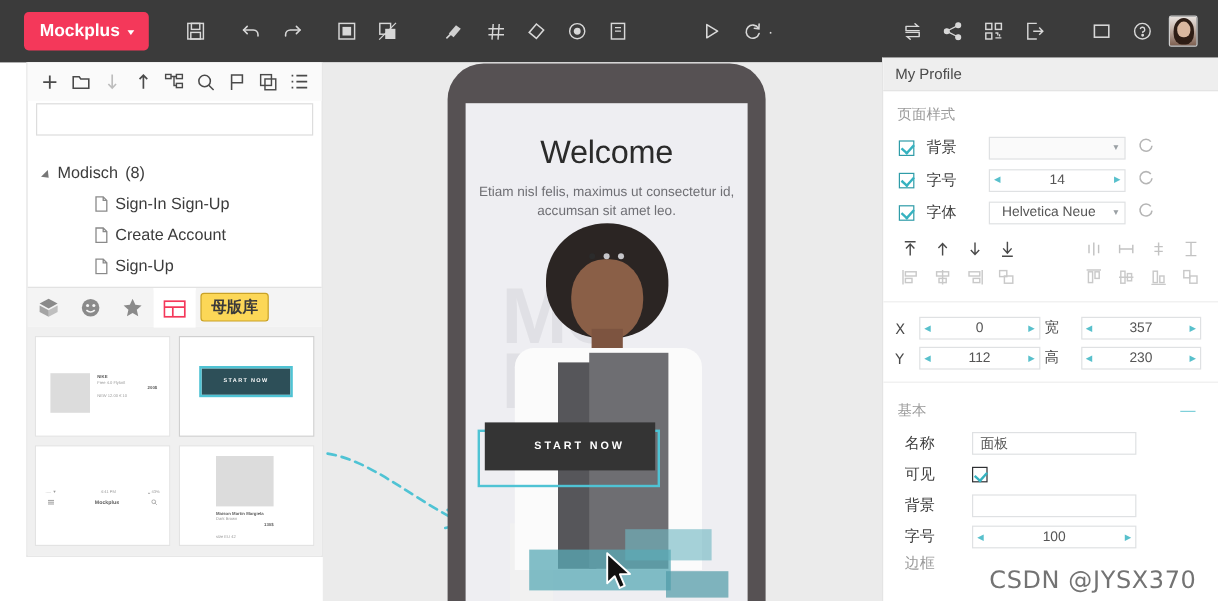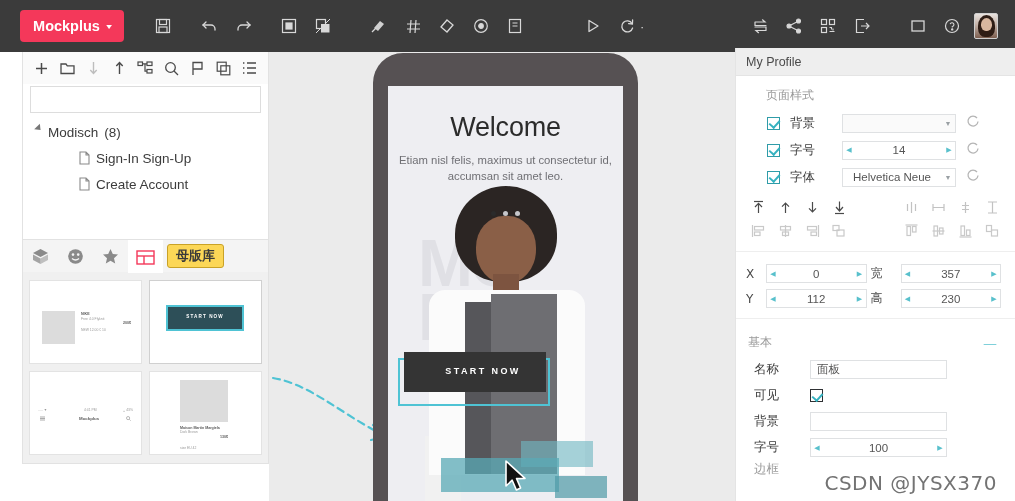--- a/index.html
+++ b/index.html
@@ -70,21 +70,21 @@
     width: 25px; height: 25px;
     display:flex; align-items:center; justify-content:center;
     color: #4a4a4a; cursor: pointer;
   }
   .lp-search {
     margin: 2px 7px 0 7px; height: 27px;
     border: 1px solid #dddddd; background: #fff;
   }
   .tree { padding: 12px 0 0 10px; flex: 1; font-size: 13px; color: #4a4a4a; }
   .tree-row {
-    display: flex; align-items: flex-start; height: 26px;
+    display: flex; align-items: flex-end; height: 26px;
     cursor: pointer; gap: 6px;
   }
   .tri {
     width: 0; height: 0;
     border-left: 5px solid #777;
     border-top: 4px solid transparent;
     border-bottom: 4px solid transparent;
     transform: rotate(45deg) translate(-1px,0px);
   }
   .tree-l1 { padding-left: 4px; }
@@ -212,21 +212,21 @@
   .right-panel {
     position: absolute; left: 735px; top: 48px; width: 280px; height: 453px;
     background: #fff; border-left: 1px solid #e4e4e4;
     overflow: hidden;
   }
   .rp-header {
     height: 28px; background:#eeeeee; display:flex; align-items:center;
     padding-left: 10px; font-size: 12.5px; color:#4a4a4a;
     border-bottom: 1px solid #e4e4e4;
   }
-  .rp-inner { padding: 0 26px; }
+  .rp-inner { padding: 0 8px; }
   .sec-title {
     font-size: 12px; color:#9a9a9a; padding: 11px 4px 6px 4px;
     font-family:"DejaVu Sans", sans-serif;
     display:flex; align-items:center; justify-content:space-between;
   }
   .prow { display:flex; align-items:center; height: 26px; margin-bottom: 1px; }
   .cb {
     width: 13px; height: 13px; border: 1.5px solid #2f9ca8;
     background:#fff; position:relative; margin-left: 5px; cursor:pointer;
   }
@@ -497,20 +497,28 @@
         </span>
         <span class="tree-label">Sign-In Sign-Up</span>
       </div>
       <div class="tree-row tree-l3">
         <span class="doc-icon">
           <svg width="11" height="14" viewBox="0 0 11 14" fill="none" stroke="#8a8a8a" stroke-width="1.1">
               <path d="M1 13 V1 H7 L10 4 V13 Z M7 1 V4 H10"></path>
             </svg>
         </span>
         <span class="tree-label">Create Account</span>
+      </div>
+      <div class="tree-row tree-l3">
+        <span class="doc-icon">
+          <svg width="11" height="14" viewBox="0 0 11 14" fill="none" stroke="#8a8a8a" stroke-width="1.1">
+              <path d="M1 13 V1 H7 L10 4 V13 Z M7 1 V4 H10"></path>
+            </svg>
+        </span>
+        <span class="tree-label">Sign-Up</span>
       </div>
     </div>
 
     <div class="lib-tabs">
       <div class="lib-tab">
         <svg width="17" height="17" viewBox="0 0 17 17" fill="#8a8a8a">
           <path d="M8.5 1 L16 5 L8.5 9 L1 5 Z"></path>
             <path d="M1 6.5 L8.5 10.5 V16 L1 12 Z" opacity=".75"></path>
             <path d="M16 6.5 L8.5 10.5 V16 L16 12 Z" opacity=".5"></path>
         </svg>

